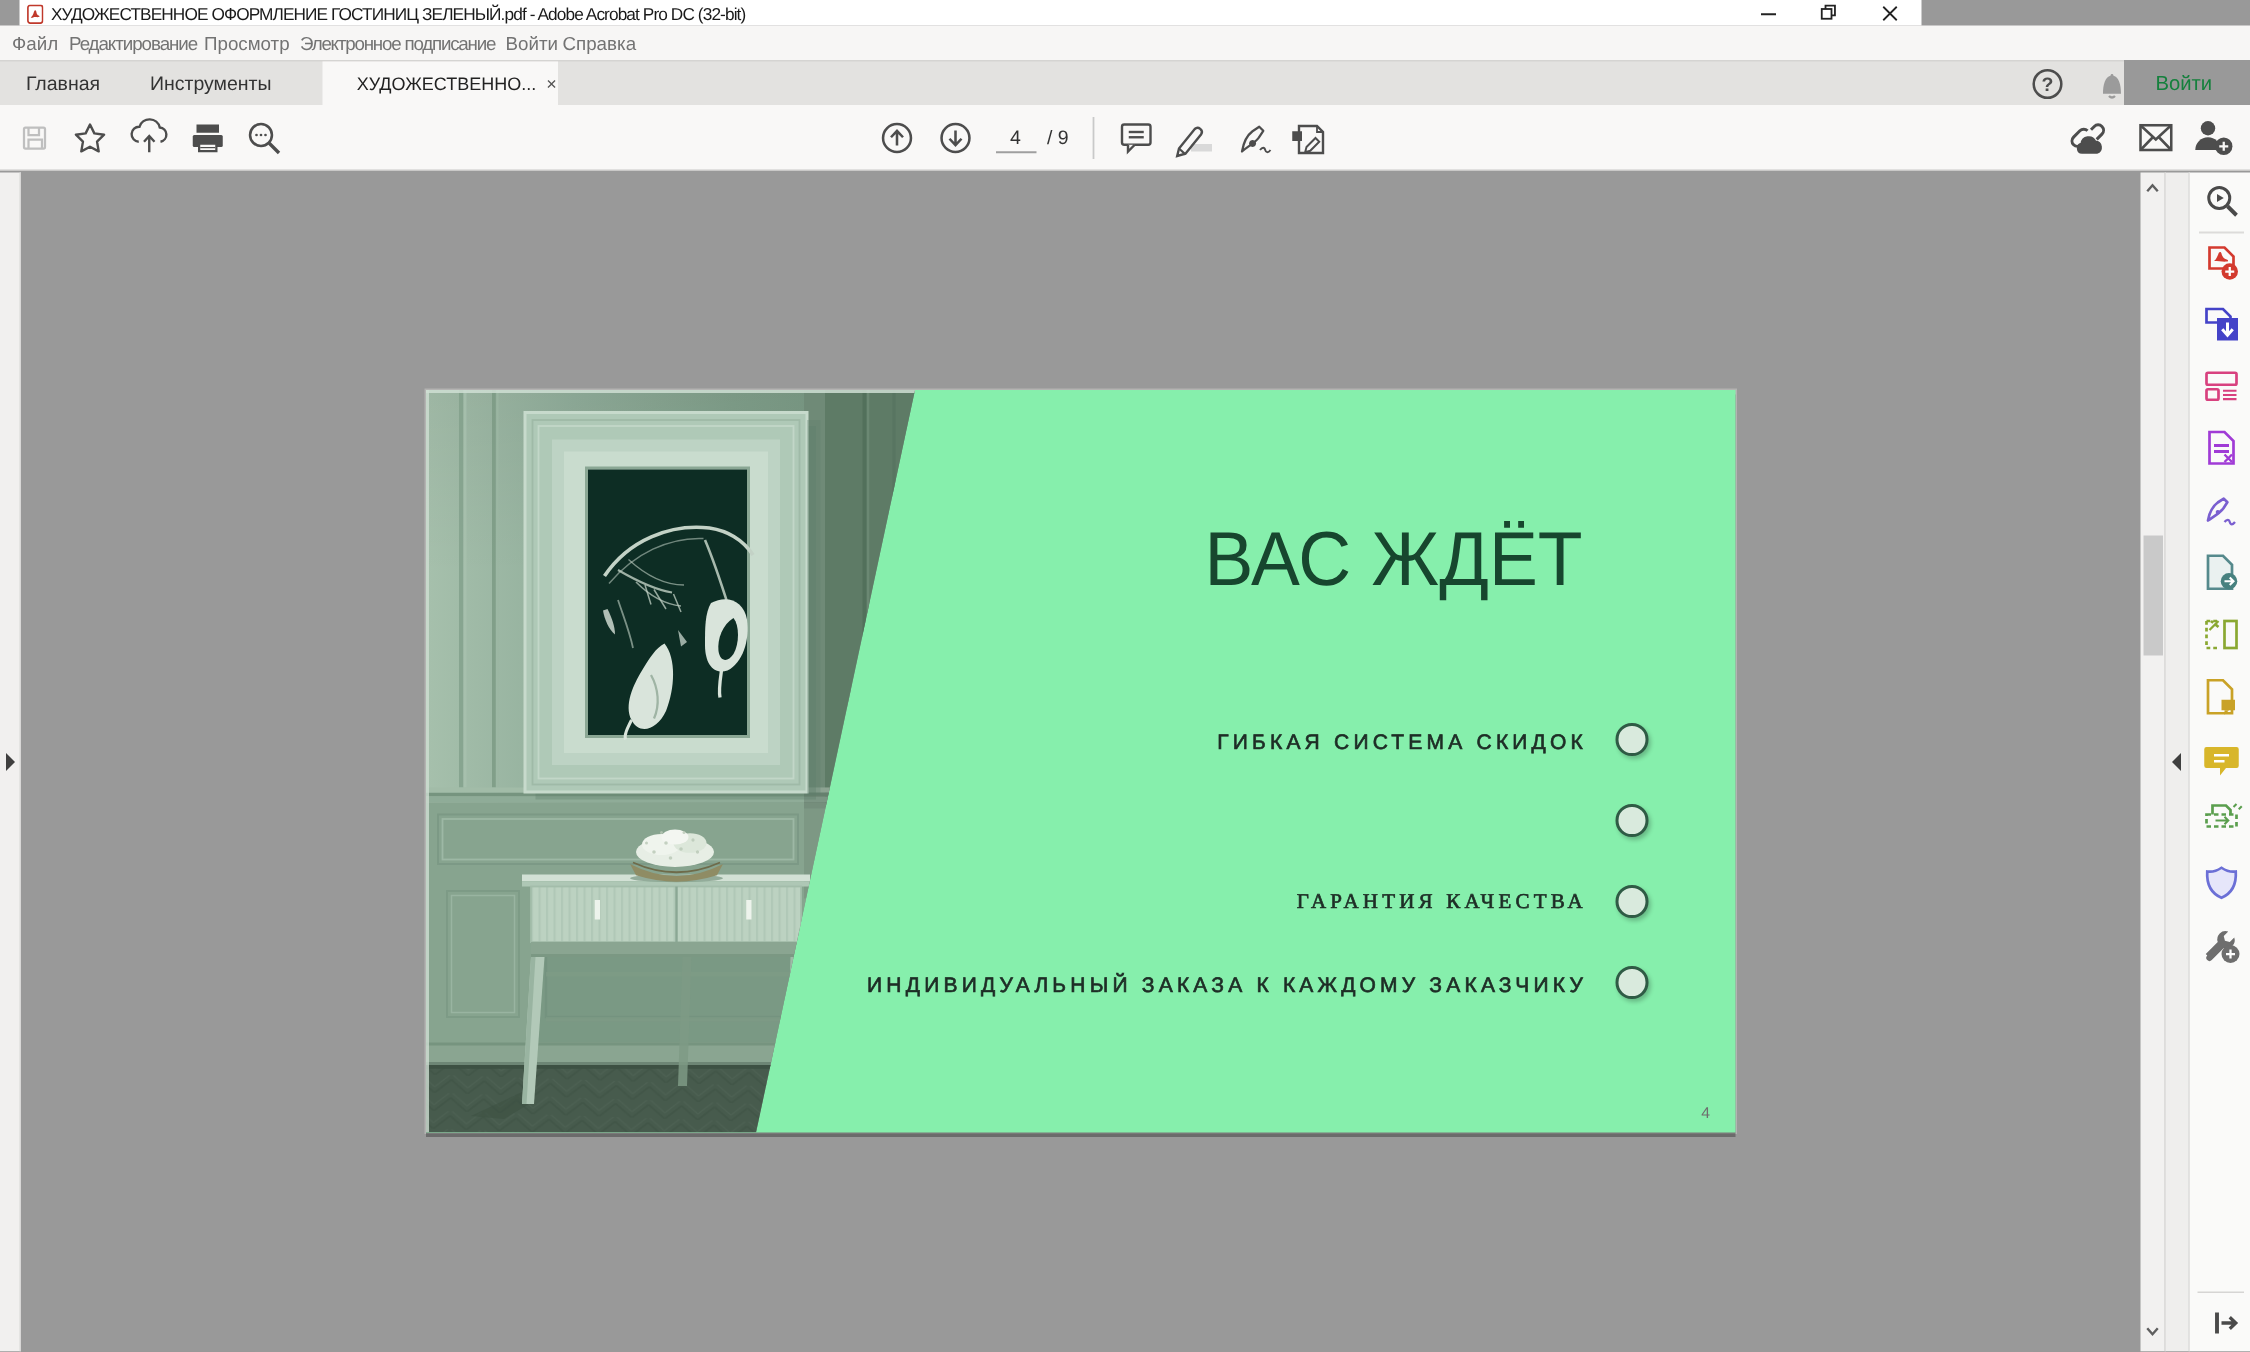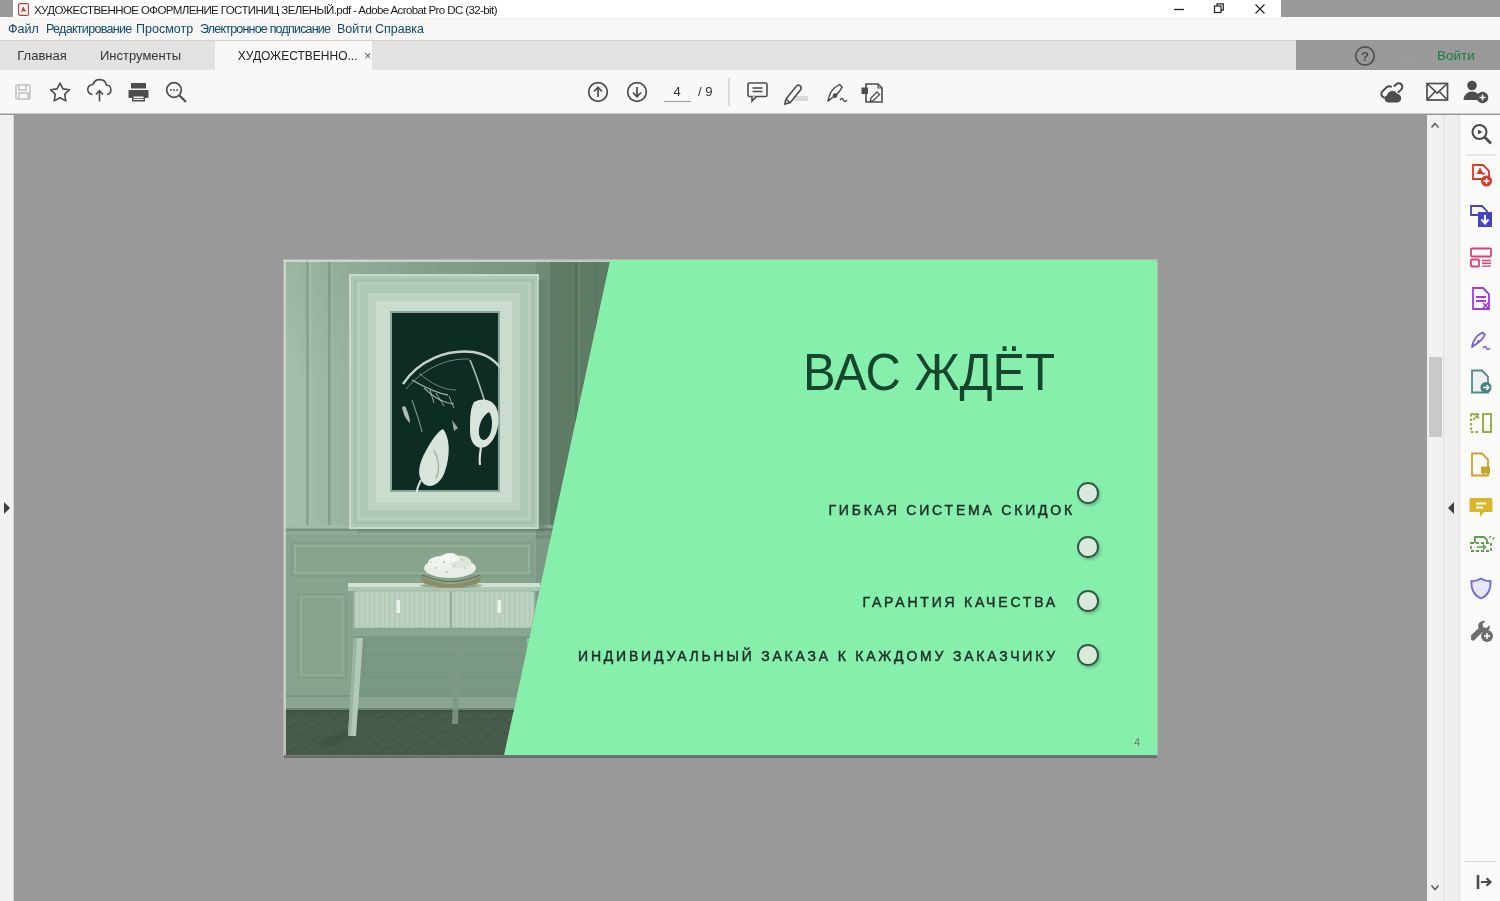--- a/index.html
+++ b/index.html
@@ -1,22 +1,22 @@
 <!DOCTYPE html>
 <html><head>
 <meta charset="utf-8">
 <style>
   * { margin:0; padding:0; box-sizing:border-box; }
   html,body { width:1500px; height:901px; overflow:hidden; }
   body { font-family:"Liberation Sans", sans-serif; position:relative; background:#999; }
   .titlebar { position:absolute; left:0; top:0; width:1268px; height:17px; background:#fff;margin-left:13px; }
   .titlebar .ttext { position:absolute; left:21px; top:3.5px; font-size:11.5px; letter-spacing:-0.6px; color:#1a1a1a; white-space:nowrap; }
   .menubar { position:absolute; left:0; top:17px; width:1500px; height:23px; background:#f7f6f5; }
-  .menubar span { position:absolute; top:5px; font-size:12.5px; color:#0c4a6e; }
-  .tabbar { position:absolute; left:0; top:40px; width:1296px; height:30px; background:#e3e2e0; border-top:1px solid #d5d4d2; }
+  .menubar span { position:absolute; top:5px; font-size:12.5px; color:#737373; }
+  .tabbar { position:absolute; left:0; top:40px; width:1416px; height:30px; background:#e3e2e0; border-top:1px solid #d5d4d2; }
   .tab { position:absolute; top:0; height:30px; font-size:13px; color:#333; line-height:30px; text-align:center; }
   .tab.active { background:#f9f8f7; color:#222; }
   .toolbar { position:absolute; left:0; top:70px; width:1500px; height:44px; background:#f9f8f7; border-bottom:1px solid #c9c8c7; }
   .docarea { position:absolute; left:0; top:115px; width:1500px; height:786px; background:#999; }
   .leftstrip { position:absolute; left:0; top:115px; width:14px; height:786px; background:#f1f0ef; border-right:1px solid #d8d7d6; }
   .scrolltrack { position:absolute; left:1427px; top:115px; width:16px; height:786px; background:#f2f1f0; }
   .panelstrip { position:absolute; left:1443px; top:115px; width:16px; height:786px; background:#efeeed; border-left:1px solid #e0dfde;}
   .sidebar { position:absolute; left:1459px; top:115px; width:41px; height:786px; background:#fafaf9; border-left:1px solid #e4e3e2; }
   .thumb { position:absolute; left:1429px; top:357px; width:13px; height:80px; background:#c9c9c9; }
   svg { display:block; }
@@ -133,22 +133,22 @@
         <path d="M1463.5 30 a8.5 8.5 0 0 1 17 0 Z"></path>
         <circle cx="1482.5" cy="27.5" r="5.8"></circle>
         <path d="M1479.5 27.5 h6 M1482.5 24.5 v6" stroke="#f9f8f7" stroke-width="1.5"></path>
       </g>
     </svg>
   </div>
   <div class="docarea"></div>
   <div class="leftstrip"></div>
   <div class="slide" id="slide">
     <div class="slidetitle">ВАС ЖДЁТ</div>
-    <div class="li" style="right:82px; top:226px;margin-top:16px;">ГИБКАЯ СИСТЕМА СКИДОК</div>
-    <div class="li" style="right:99px; top:334px;">ГАРАНТИЯ КАЧЕСТВА</div>
+    <div class="li" style="right:99px; top:226px;">ГИБКАЯ СИСТЕМА СКИДОК</div>
+    <div class="li" style="right:99px; top:334px;font-family:Liberation Serif, serif;">ГАРАНТИЯ КАЧЕСТВА</div>
     <div class="li" style="right:99px; top:388px;">ИНДИВИДУАЛЬНЫЙ ЗАКАЗА К КАЖДОМУ ЗАКАЗЧИКУ</div>
     <div class="circ" style="right:58px; top:222px;"></div>
     <div class="circ" style="right:58px; top:276px;"></div>
     <div class="circ" style="right:58px; top:330px;"></div>
     <div class="circ" style="right:58px; top:384px;"></div>
     <div class="pagenum">4</div>
     <svg id="interior" style="position:absolute;left:0;top:0" width="873" height="495" viewBox="0 0 873 495">
       <defs>
         <clipPath id="imgclip">
           <polygon points="0,0 326,0 220,495 0,495"></polygon>

